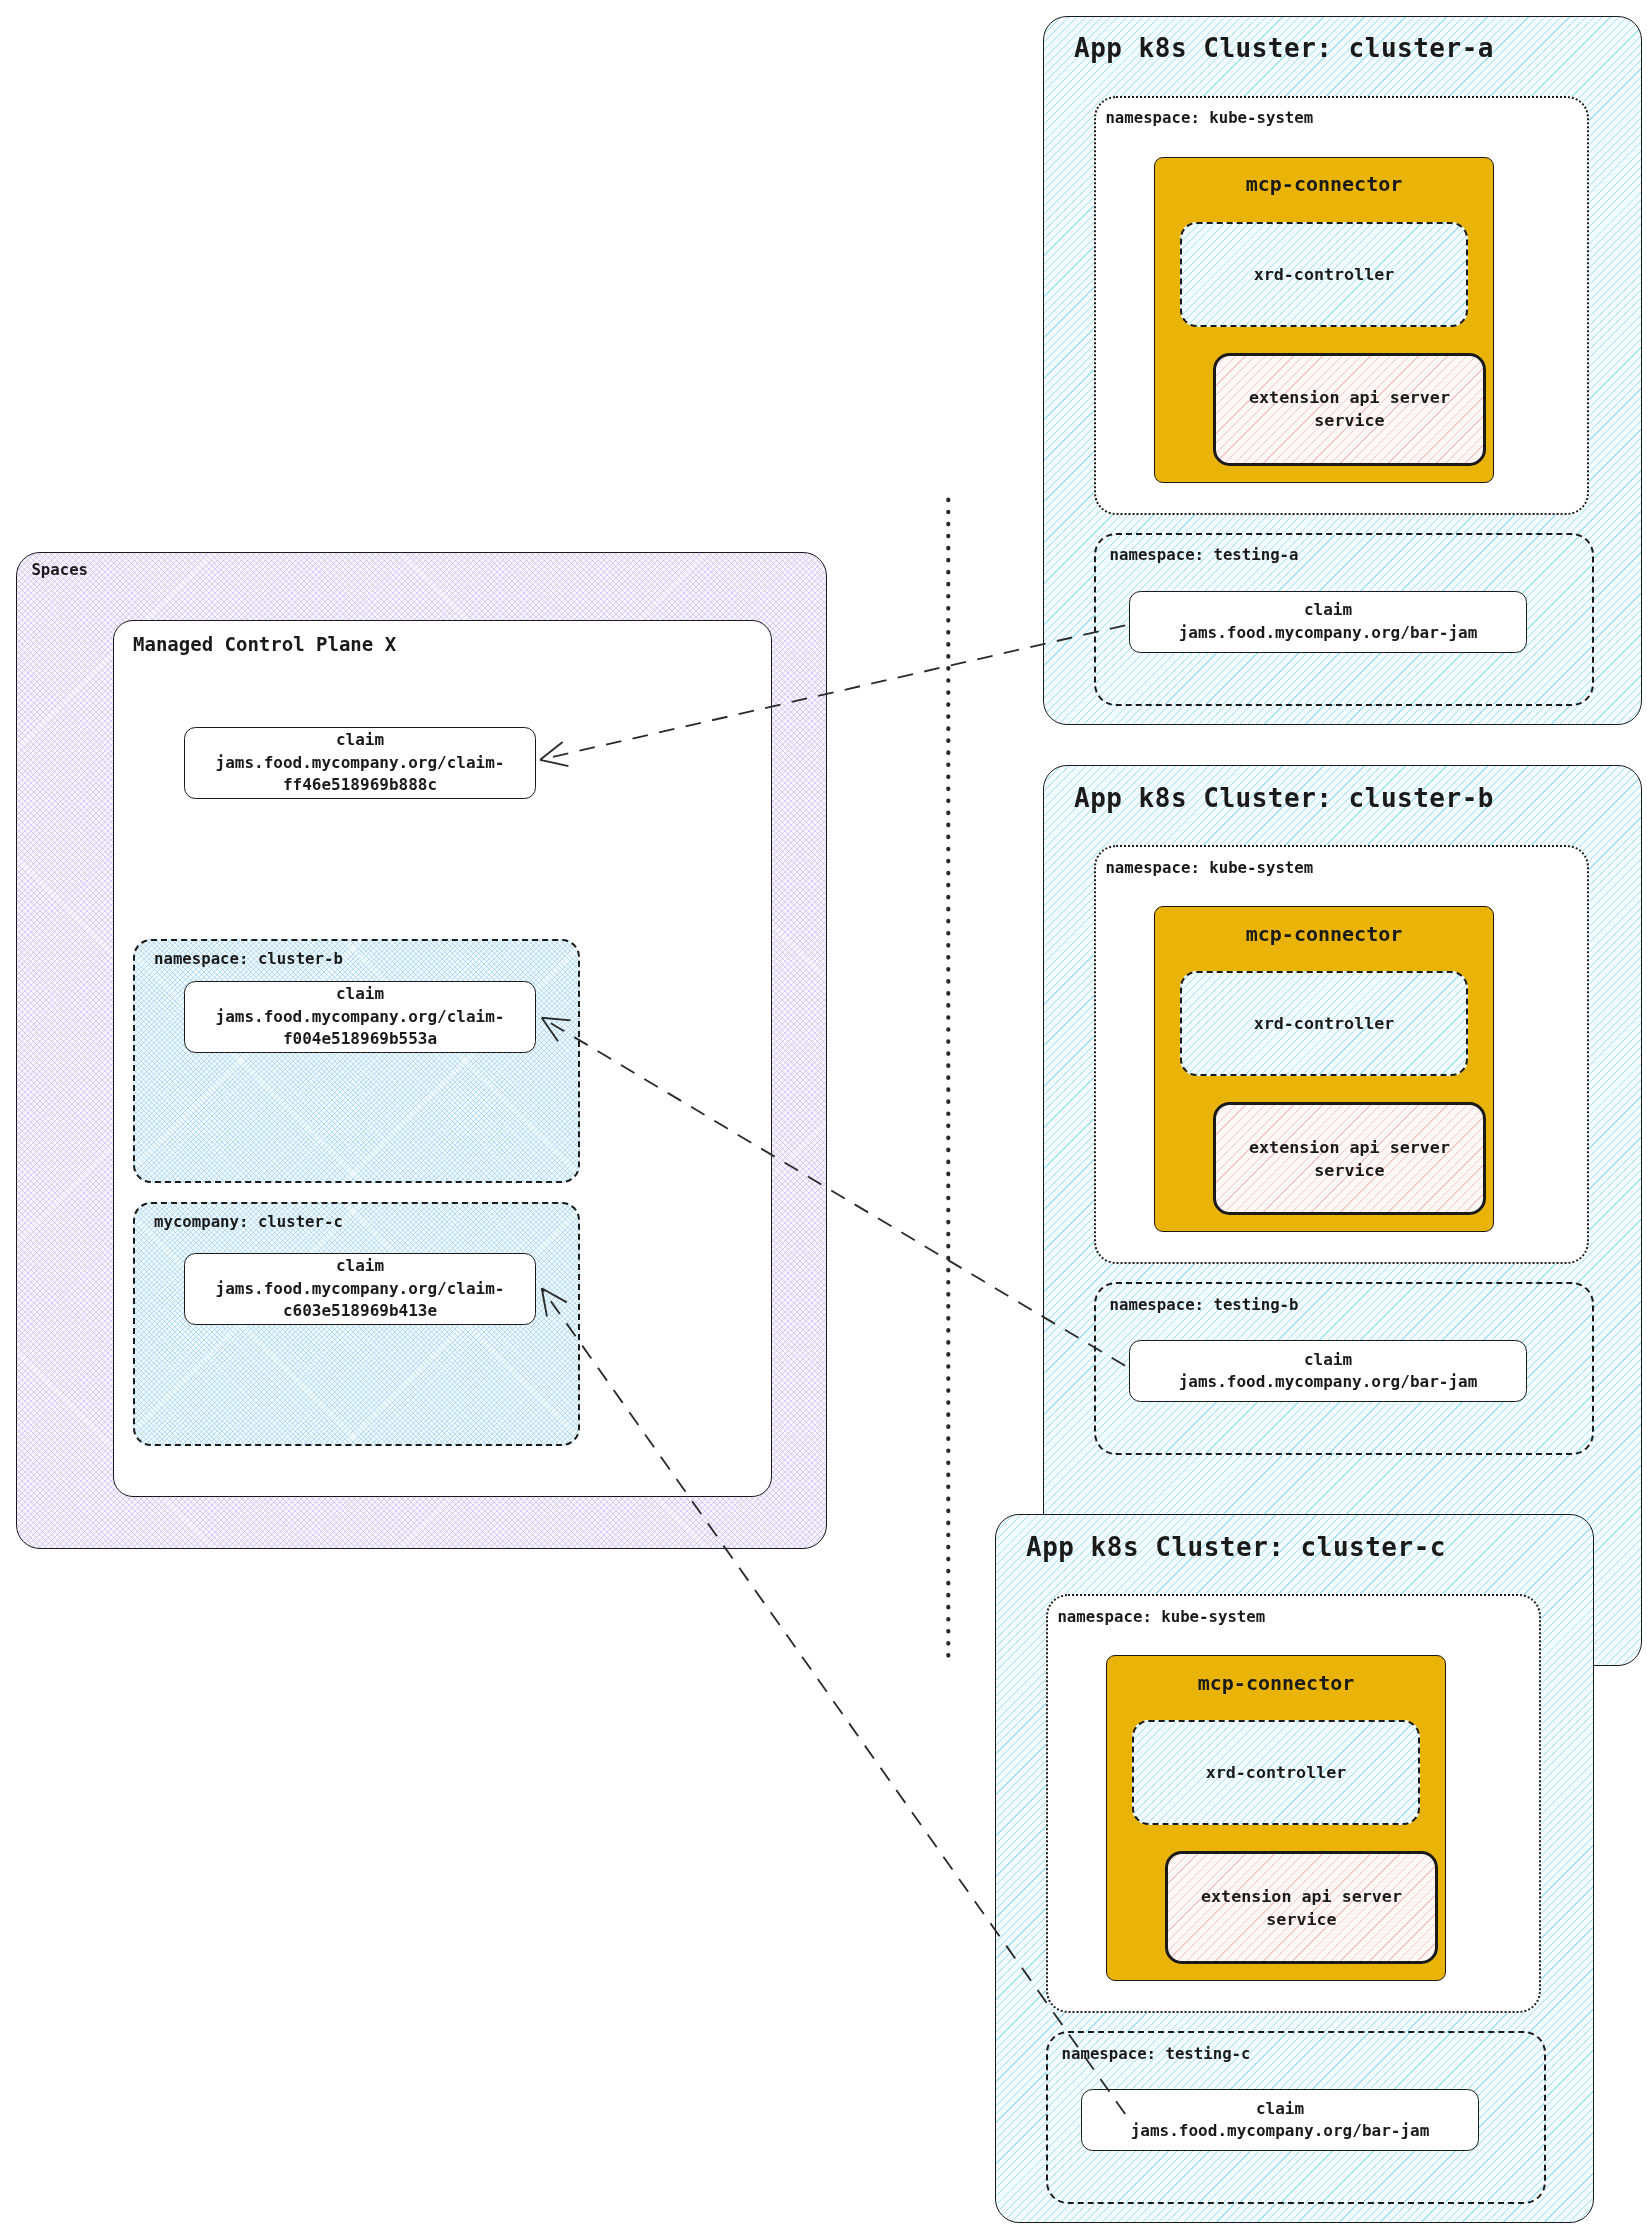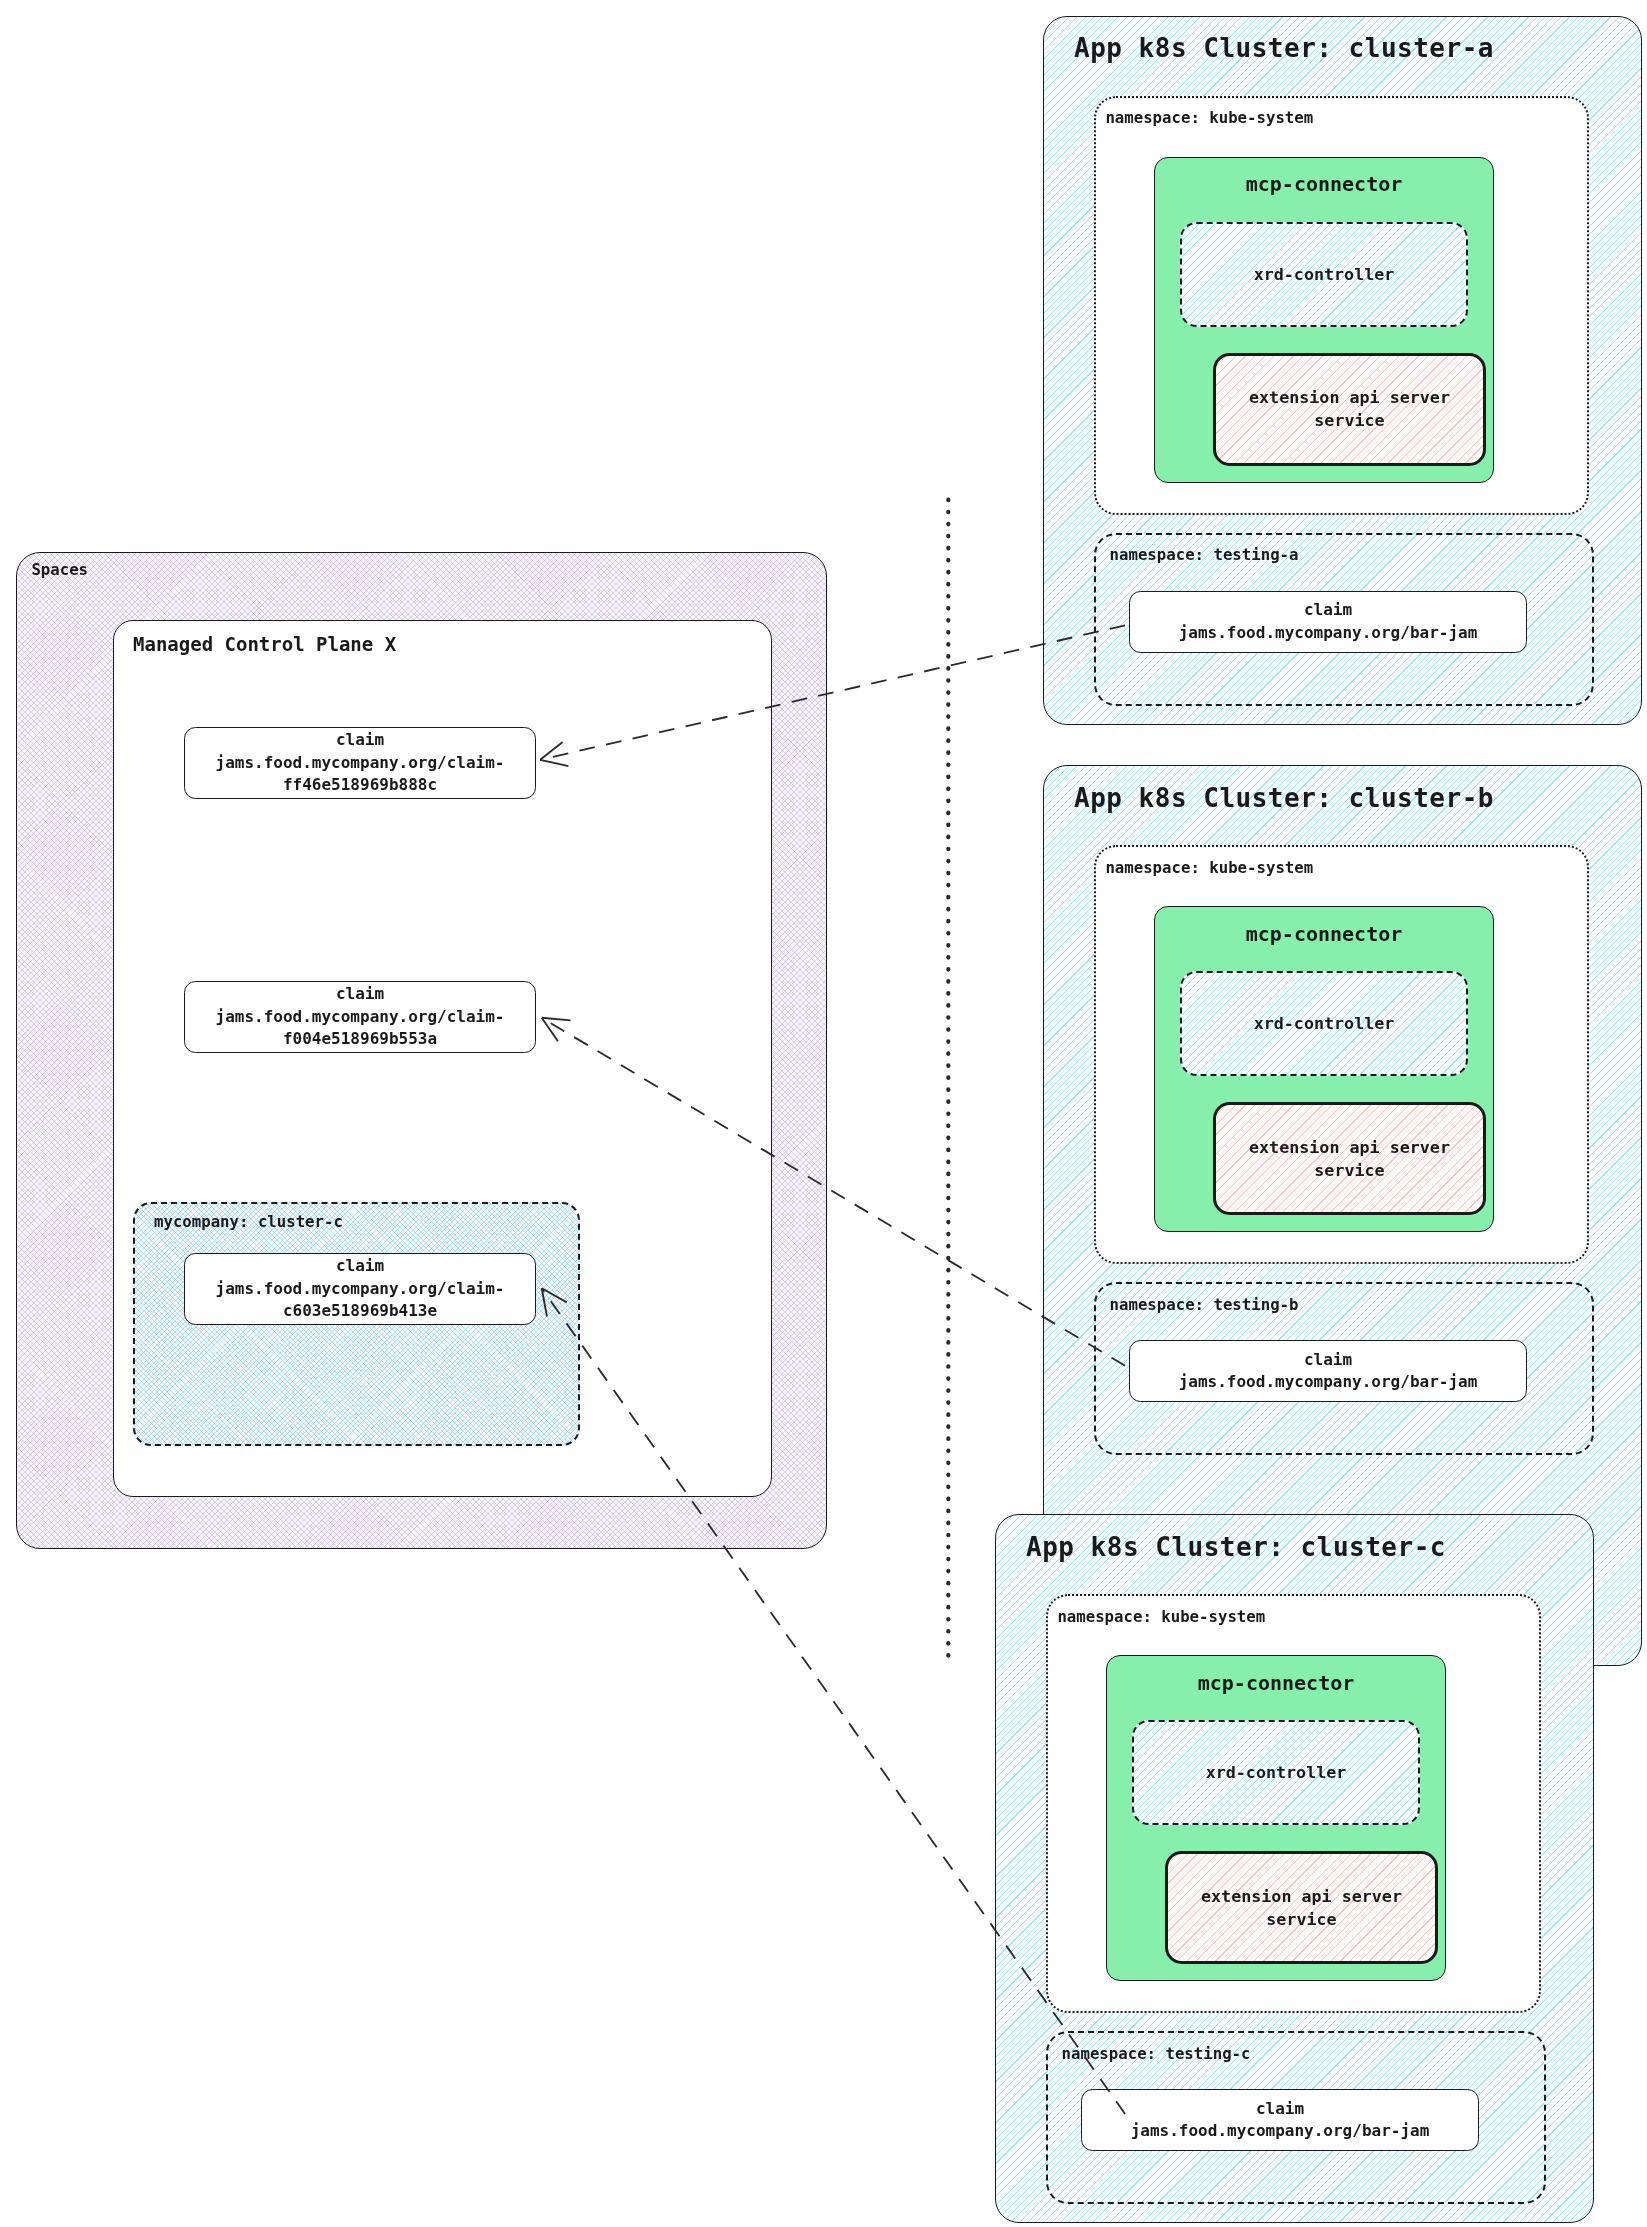--- a/index.html
+++ b/index.html
@@ -28,21 +28,21 @@
   .hatch-bluecross{
     background-color:#eef8fd;
     background-image:
       repeating-linear-gradient(45deg,rgba(80,175,230,0.35) 0 0.7px,transparent 0.7px 3.7px),
       repeating-linear-gradient(135deg,rgba(80,175,230,0.35) 0 0.7px,transparent 0.7px 3.7px);
   }
 
   
   .cluster-panel{border:1.6px solid #1a1a1a;border-radius:24px;}
   .kube-ns{background:#ffffff;border:2.1px dotted #1a1a1a;border-radius:22px;}
-  .mcp-box{background:#86efac;border:1.6px solid #1a1a1a;border-radius:14px;}
+  .mcp-box{background:#eab308;border:1.6px solid #1a1a1a;border-radius:9px;}
   .xrd-box{border:2.4px dashed #1a1a1a;border-radius:16.7px;display:flex;align-items:center;justify-content:center;}
   .ext-box{border:3.1px solid #1a1a1a;border-radius:16.7px;display:flex;flex-direction:column;align-items:center;justify-content:center;}
   .testing-ns{border:2.4px dashed #1a1a1a;border-radius:22px;}
   .claim-box{background:#ffffff;border:1.6px solid #1a1a1a;border-radius:11.5px;display:flex;flex-direction:column;align-items:center;justify-content:center;text-align:center;}
   .spaces-box{border:1.6px solid #1a1a1a;border-radius:24px;}
   .mcpx-box{background:#ffffff;border:1.6px solid #1a1a1a;border-radius:20px;}
   .left-ns{border:2.1px dashed #1a1a1a;border-radius:18px;}
 
   
   .panel-title{font-size:26px;font-weight:700;letter-spacing:0.5px;white-space:nowrap;}
@@ -64,20 +64,23 @@
   <div class="abs mcpx-box" style="left:113px;top:620px;width:659px;height:877px;">
     <div class="abs ns-label" style="left:19px;top:11.5px;font-size:19px;">Managed Control Plane X</div>
   </div>
 
   <div class="abs claim-box" style="left:184px;top:727px;width:352px;height:72px;">
     <div class="claim-line">claim</div>
     <div class="claim-line">jams.food.mycompany.org/claim-</div>
     <div class="claim-line">ff46e518969b888c</div>
   </div>
 
+  <div class="abs left-ns hatch-bluecross" style="left:133px;top:939px;width:447px;height:244px;">
+    <div class="abs ns-label" style="left:19px;top:8.4px;">namespace: cluster-b</div>
+  </div>
   <div class="abs claim-box" style="left:184px;top:981px;width:352px;height:72px;">
     <div class="claim-line">claim</div>
     <div class="claim-line">jams.food.mycompany.org/claim-</div>
     <div class="claim-line">f004e518969b553a</div>
   </div>
 
   <div class="abs left-ns hatch-bluecross" style="left:133px;top:1202px;width:447px;height:244px;">
     <div class="abs ns-label" style="left:19px;top:8.4px;">mycompany: cluster-c</div>
   </div>
   <div class="abs claim-box" style="left:184px;top:1253px;width:352px;height:72px;">

